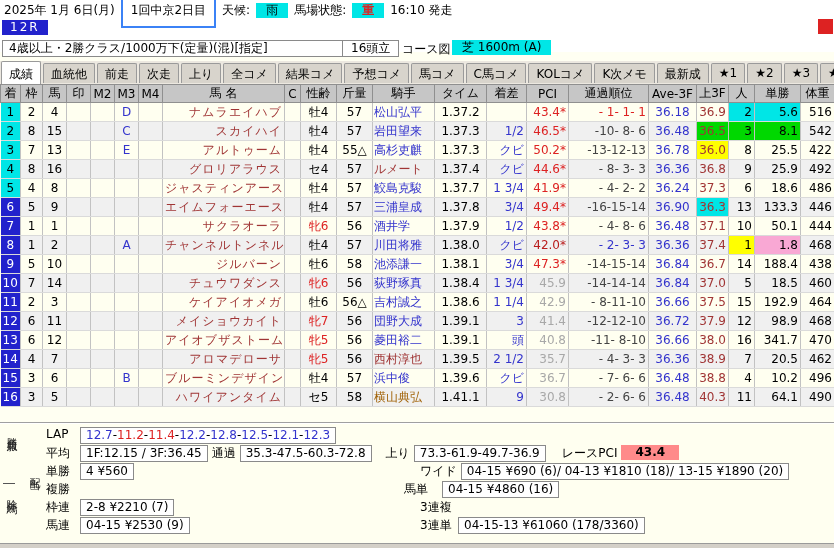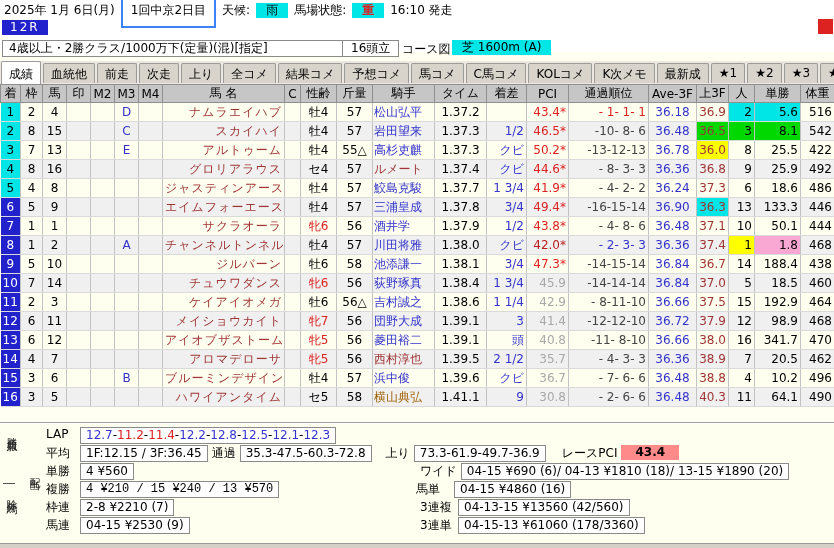--- a/index.html
+++ b/index.html
@@ -536,43 +536,41 @@
     <span style="margin-left:12px;">レースPCI</span>
     <span class="pci-badge">43.4</span>
   </div>
   <div id="pay-left">
       <div class="frow" style="left: 46px; top: 40px;">
         <span class="flab" style="min-width: 30px;">単勝</span>
         <span class="fbox">4 ¥560</span>
       </div>
       <div class="frow" style="left: 46px; top: 58px; font-family: Liberation Mono, monospace;">
         <span class="flab" style="min-width: 30px;">複勝</span>
-        <span class="fbox">4 ¥210 / 15 ¥240 / 13 ¥570</span>
       </div>
       <div class="frow" style="left: 46px; top: 76px;">
         <span class="flab" style="min-width: 30px;">枠連</span>
         <span class="fbox">2-8 ¥2210 (7)</span>
       </div>
       <div class="frow" style="left: 46px; top: 94px;">
         <span class="flab" style="min-width: 30px;">馬連</span>
         <span class="fbox">04-15 ¥2530 (9)</span>
       </div>
     </div>
   <div id="pay-right">
       <div class="frow" style="left: 420px; top: 40px;">
         <span class="flab" style="min-width: 34px;">ワイド</span>
         <span class="fbox">04-15 ¥690 (6)/ 04-13 ¥1810 (18)/ 13-15 ¥1890 (20)</span>
       </div>
-      <div class="frow" style="left: 416px; top: 58px;">
+      <div class="frow" style="left: 404px; top: 58px;">
         <span class="flab" style="min-width: 34px;">馬単</span>
         <span class="fbox">04-15 ¥4860 (16)</span>
       </div>
       <div class="frow" style="left: 420px; top: 76px;">
         <span class="flab" style="min-width: 34px;">3連複</span>
-        <span class="fbox">04-13-15 ¥13560 (42/560)</span>
       </div>
       <div class="frow" style="left: 420px; top: 94px;">
         <span class="flab" style="min-width: 34px;">3連単</span>
         <span class="fbox">04-15-13 ¥61060 (178/3360)</span>
       </div>
     </div>
 </div>
 <div id="bottom-strip"></div>
 
 </body></html>

